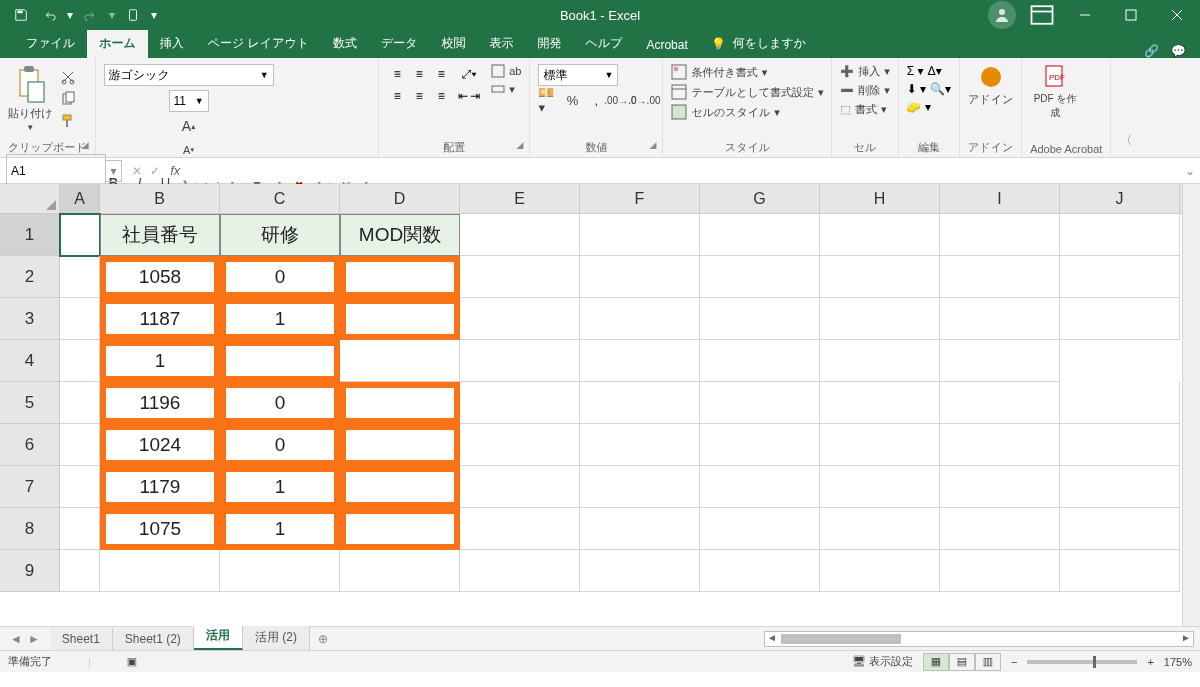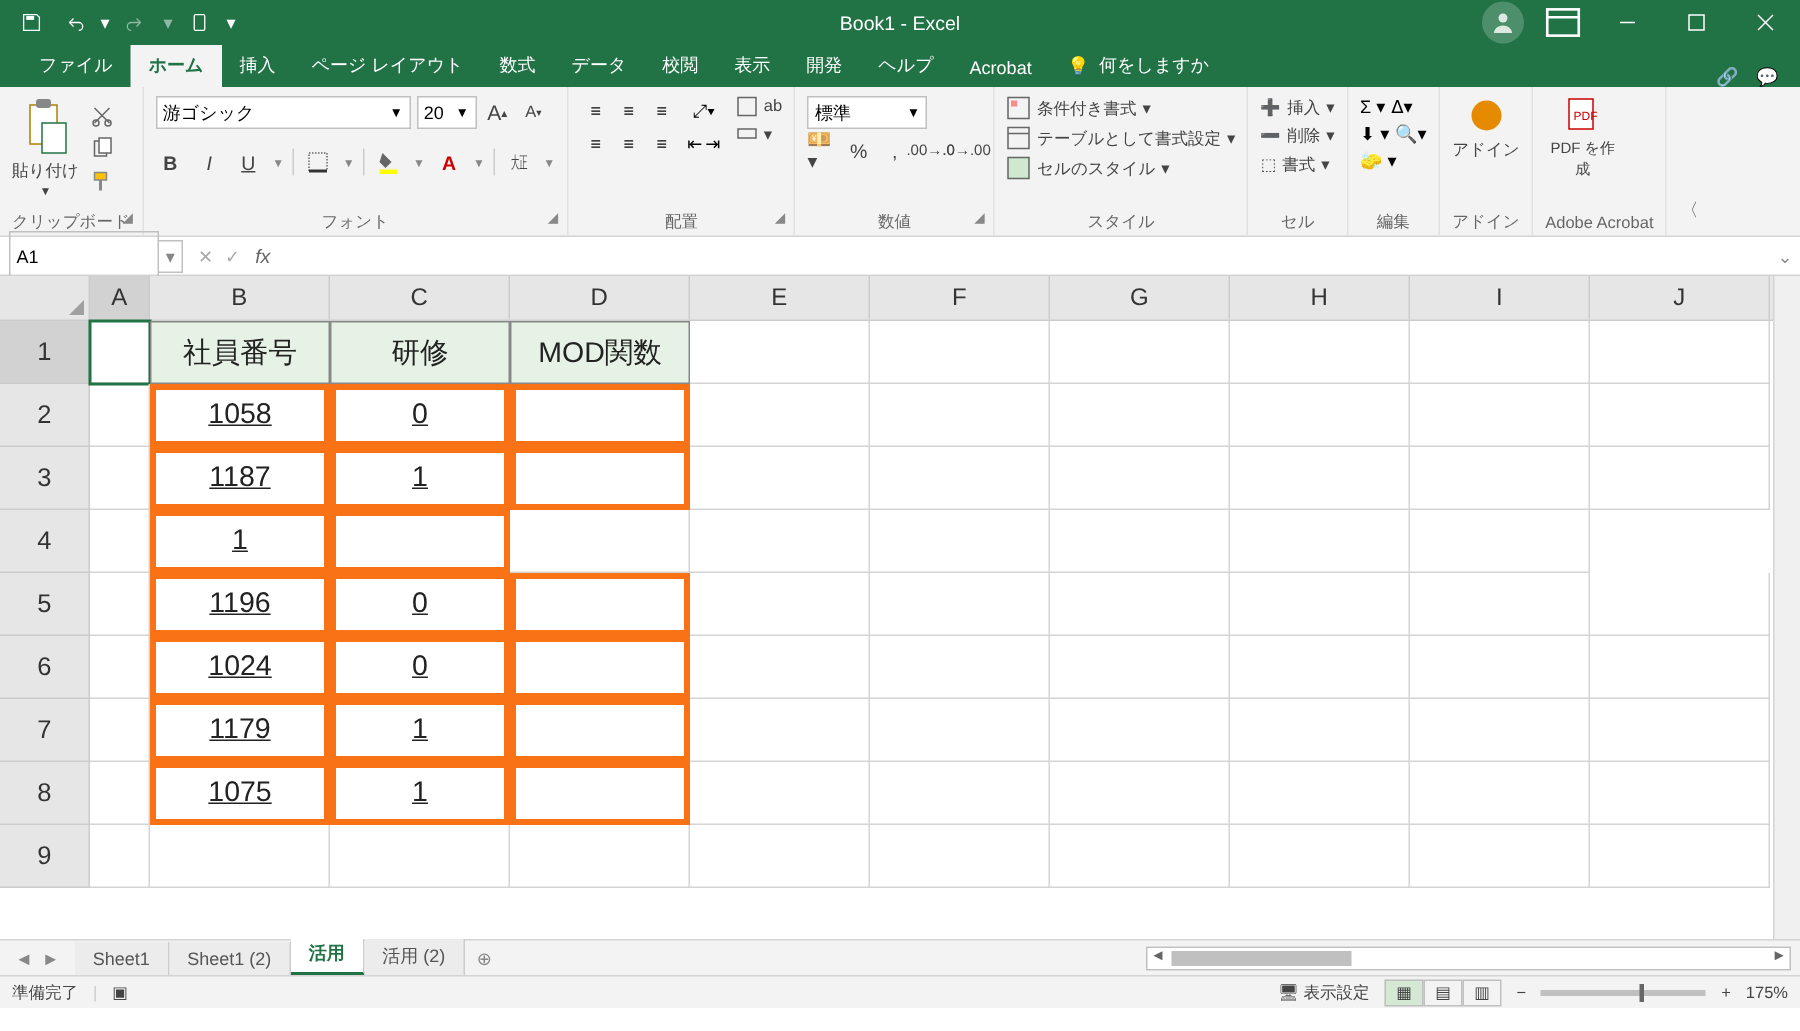--- a/index.html
+++ b/index.html
@@ -32,21 +32,21 @@
 .group-label .dlaunch { position: absolute; right: -2px; top: 2px; font-size: 9px; color: #888; }
 .collapse-btn { width: 30px; display:flex; align-items:flex-end; justify-content:center; padding-bottom:8px; color:#666; }
 
 .big-btn { display: flex; flex-direction: column; align-items: center; gap: 2px; font-size: 11px; color: #444; }
 .clip-icon { width: 32px; height: 40px; }
 .side-icons { display: flex; flex-direction: column; gap: 4px; padding-top: 4px; }
 .small-icon { width: 18px; height: 18px; display:flex; align-items:center; justify-content:center; }
 .small-icon svg { width: 16px; height: 16px; }
 
 .cmb { height: 22px; border: 1px solid #c0c0c0; background: #fff; display: flex; align-items: center; padding: 0 4px; font-size: 12px; }
-.font-row { display: flex; gap: 4px; align-items: center; }
+.font-row { display: flex; gap: 4px; align-items: center; flex-direction: column; }
 .font-row2 { display: flex; gap: 6px; align-items: center; margin-top: 6px; }
 .rb-btn { width: 20px; height: 20px; display: flex; align-items: center; justify-content: center; color: #444; font-size: 13px; }
 
 .align-grid { display: grid; grid-template-columns: repeat(3, 20px); grid-template-rows: repeat(2, 20px); gap: 2px; }
 .align-grid div, .align-extra div { display:flex; align-items:center; justify-content:center; width:20px; height:20px; }
 .align-extra { display:flex; flex-direction:column; gap:2px; margin-left:4px;}
 .wrap-col { display:flex; flex-direction:column; gap:4px; margin-left:6px; font-size:11px; color:#444; }
 .wrap-item { display:flex; align-items:center; gap:4px; }
 
 .num-col { display:flex; flex-direction:column; gap:4px; font-size:11px; }
@@ -76,39 +76,39 @@
 .col-headers { position:absolute; left:60px; top:0; right:0; height:30px; display:flex; background:#e6e6e6; border-bottom:1px solid #ccc; }
 .col-h { border-right:1px solid #ccc; display:flex; align-items:center; justify-content:center; font-size:16px; color:#333; }
 .col-h.sel { background:#d2d2d2; }
 .row-headers { position:absolute; left:0; top:30px; width:60px; }
 .row-h { height:42px; border-right:1px solid #ccc; border-bottom:1px solid #ccc; background:#e6e6e6; display:flex; align-items:center; justify-content:center; font-size:17px; color:#333; }
 .row-h.sel { background:#d2d2d2; }
 .cells { position:absolute; left:60px; top:30px; right:0; }
 .row { display:flex; height:42px; }
 .cell { border-right:1px solid #d4d4d4; border-bottom:1px solid #d4d4d4; display:flex; align-items:center; justify-content:center; font-size:19px; color:#222; padding:0 6px; }
 .cell.hdrcell { background:#e6f2e6; border:1px solid #888; }
-.cell.datacell { border:4px solid #f97316;text-decoration:underline; }
+.cell.datacell { border:6px solid #f97316; }
 .cell.selcell { outline:2px solid #217346; outline-offset:-1px; }
 .vscroll { position:absolute; right:0; top:0; width:18px; height:100%; background:#f0f0f0; border-left:1px solid #d4d4d4; }
 
 
 .sheetbar { height: 24px; background:#f3f3f3; border-top:1px solid #d4d4d4; display:flex; align-items:center; }
 .sheet-nav { display:flex; gap:6px; padding:0 10px; color:#888; }
 .sheet-tabs { display:flex; align-items:flex-end; height:100%; }
 .sheet-tab { padding:4px 12px; font-size:12px; border-right:1px solid #ccc; background:#ececec; color:#555; }
 .sheet-tab.active { background:#fff; border-bottom:2px solid #217346; color:#217346; font-weight:600; }
 .sheet-add { padding:4px 8px; color:#888; }
 .hscroll-area { flex:1; display:flex; align-items:center; justify-content:flex-end; padding-right:6px; }
 .hscroll { width:430px; height:16px; background:#fff; border:1px solid #c0c0c0; position:relative; }
 .hscroll::before { content:'◄'; position:absolute; left:2px; top:0; font-size:10px; color:#666; }
 .hscroll::after { content:'►'; position:absolute; right:2px; top:0; font-size:10px; color:#666; }
 .hscroll-thumb { position:absolute; left:16px; top:2px; height:10px; width:120px; background:#c0c0c0; }
 
 
-.statusbar { height: 22px; background:#f3f3f3; border-top:1px solid #d4d4d4; display:flex; align-items:center; font-size:11px; color:#444; padding:0 8px; }
+.statusbar { height: 22px; background:#f3f3f3; border-top:1px solid #d4d4d4; display:flex; align-items:center; font-size:11px; color:#444; padding:0 8px;gap:26px; }
 .status-right { margin-left:auto; display:flex; align-items:center; gap:10px; }
 .view-btns { display:flex; gap:0; }
 .view-btn { width:26px; height:18px; border:1px solid #c0c0c0; display:flex; align-items:center; justify-content:center; }
 .view-btn.active { background:#d4e8d4; }
 .zoom-slider { width:110px; height:4px; background:#c0c0c0; position:relative; }
 .zoom-slider::before { content:''; position:absolute; left:60%; top:-4px; width:3px; height:12px; background:#666; }
 </style>
 </head>
 <body>
 
@@ -236,21 +236,21 @@
   </div>
 
   <div class="group" style="min-width:270px;">
     <div class="group-body" style="flex-direction:column;">
       <div class="font-row">
         <div class="cmb" style="width:170px;">
             <span>游ゴシック</span>
             <span style="margin-left:auto;font-size:9px;">▼</span>
           </div>
         <div class="cmb" style="width:40px;">
-            <span>20</span>
+            <span>11</span>
             <span style="margin-left:auto;font-size:9px;">▼</span>
           </div>
         <div class="rb-btn" style="font-size:14px;">A<sup style="font-size:8px;">▴</sup></div>
         <div class="rb-btn" style="font-size:11px;">A<sup style="font-size:7px;">▾</sup></div>
       </div>
       <div class="font-row2">
         <div class="rb-btn" style="font-weight:700;">B</div>
         <div class="rb-btn" style="font-style:italic;">I</div>
         <div class="rb-btn" style="text-decoration:underline;">U</div>
         <span style="font-size:8px;color:#888;">▼</span>

